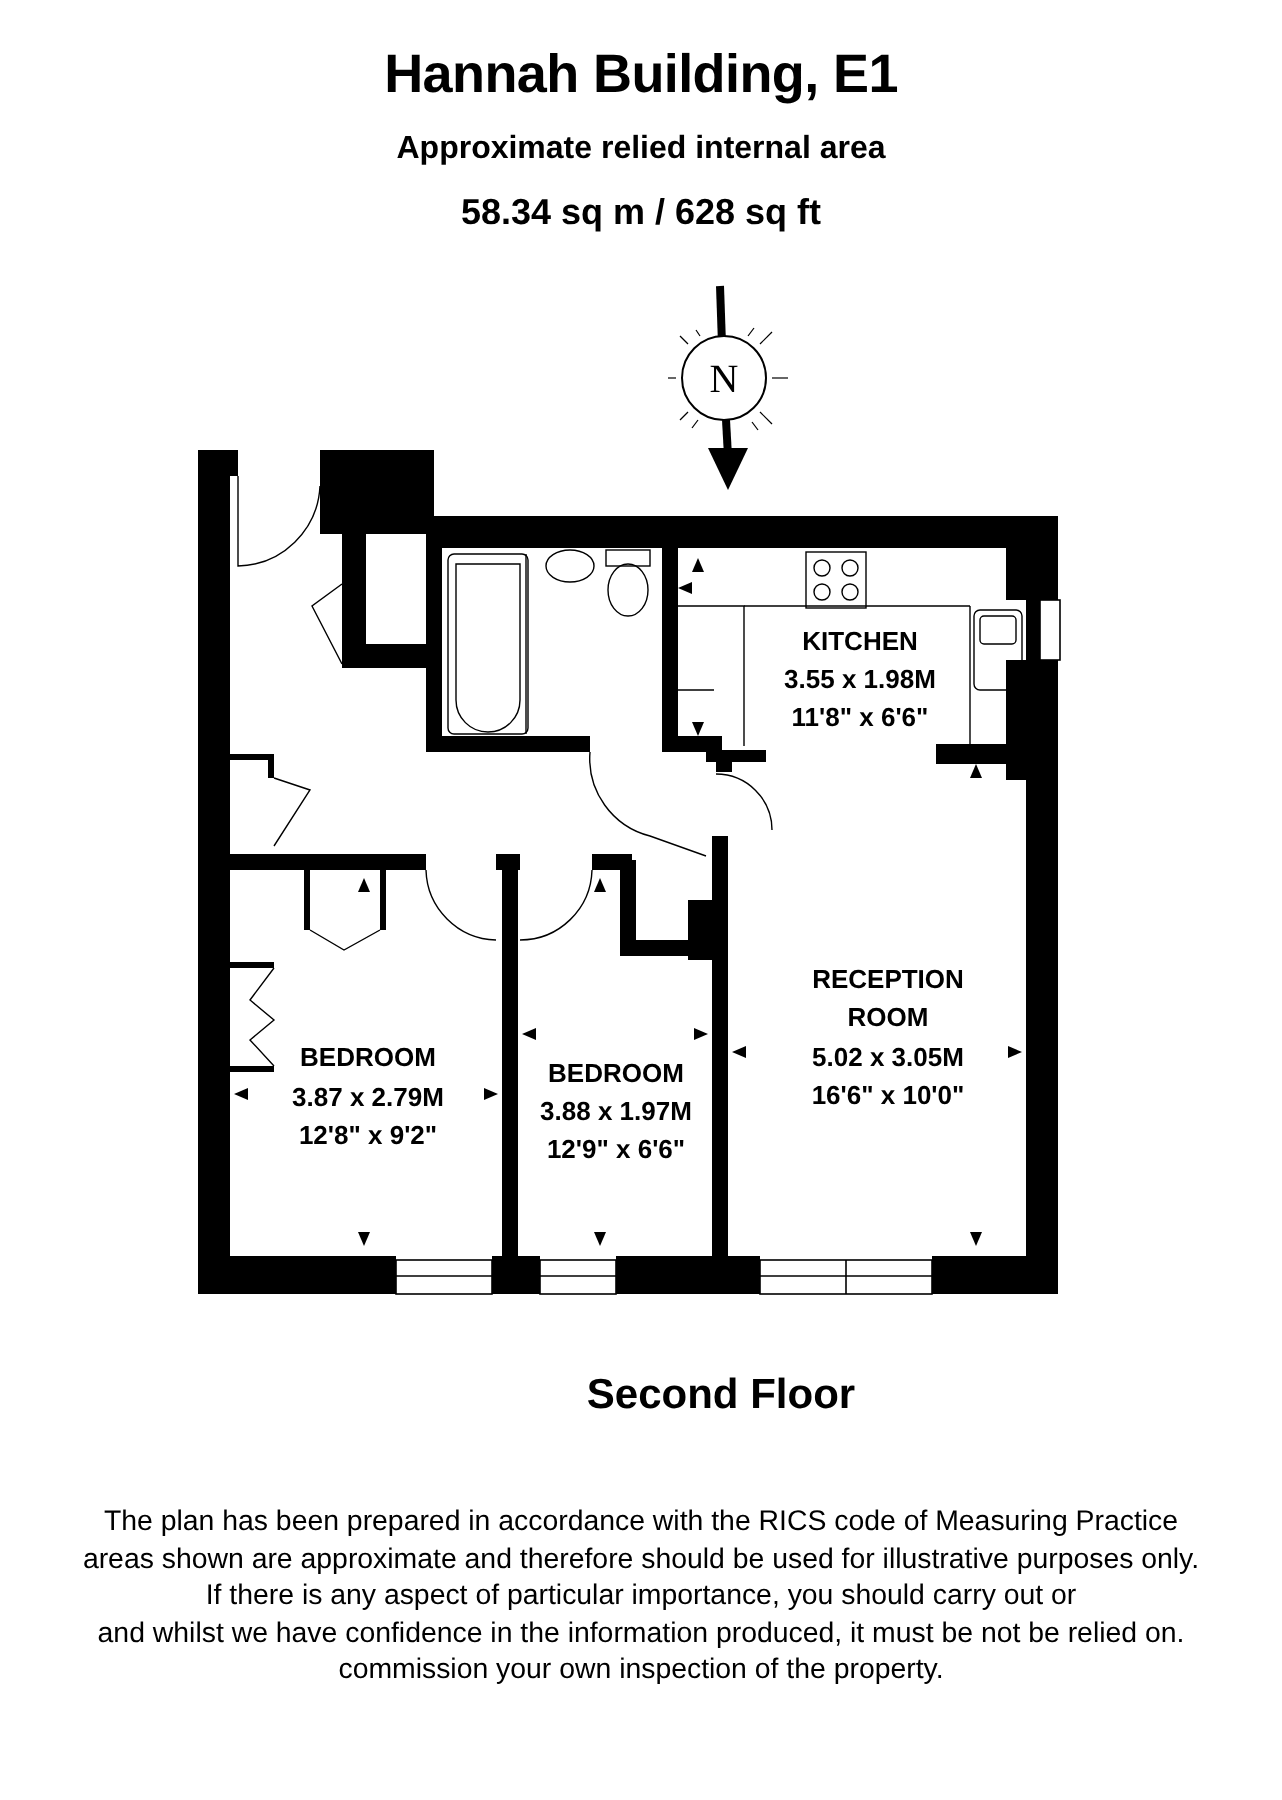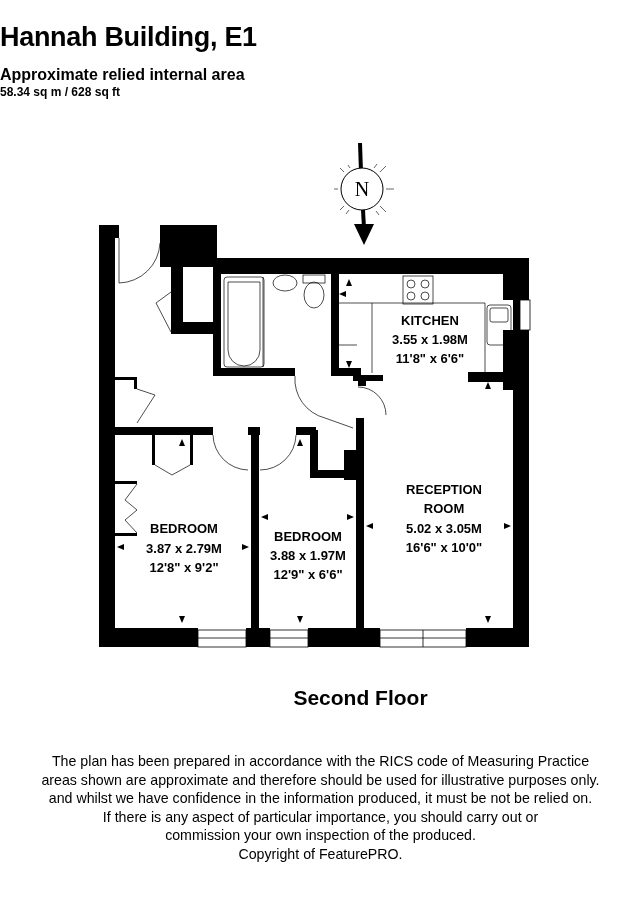--- a/index.html
+++ b/index.html
@@ -1,20 +1,20 @@
 <!DOCTYPE html>
 <html><head>
 <meta charset="utf-8">
 <style>
   html,body{margin:0;padding:0;background:#fff;}
   body{width:641px;height:900px;position:relative;overflow:hidden;font-family:"Liberation Sans",sans-serif;color:#000;}
-  .title{position:absolute;left:0;width:641px;font-weight:bold;}
+  .title{position:absolute;left:0;width:641px;text-align:center;font-weight:bold;}
   #t1{top:22px;font-size:27px;letter-spacing:-0.3px;}
   #t2{top:66px;font-size:16px;}
-  #t3{top:85px;font-size:12px;}
+  #t3{top:96px;font-size:18px;}
   #floor{position:absolute;left:0;top:686px;width:641px;text-align:center;font-size:21px;font-weight:bold;padding-left:40px;}
   #disclaimer{position:absolute;left:0;top:752px;width:641px;text-align:center;font-size:14.2px;line-height:18.5px;}
   #disclaimer div{white-space:nowrap;}
   svg{position:absolute;left:0;top:0;}
   .lbl{font-family:"Liberation Sans",sans-serif;font-weight:bold;font-size:13px;text-anchor:middle;fill:#000;}
 </style>
 </head>
 <body>
 
 <div id="t1" class="title">Hannah Building, E1</div>
@@ -172,17 +172,16 @@
     <text class="lbl" x="308" y="560">3.88 x 1.97M</text>
     <text class="lbl" x="308" y="579">12'9" x 6'6"</text>
   </g>
 </svg>
 
 <div id="floor">Second Floor</div>
 
 <div id="disclaimer">
   <div>The plan has been prepared in accordance with the RICS code of Measuring Practice</div>
   <div>areas shown are approximate and therefore should be used for illustrative purposes only.</div>
+  <div>If there is any aspect of particular importance, you should carry out or</div>
   <div>and whilst we have confidence in the information produced, it must be not be relied on.</div>
-  <div>If there is any aspect of particular importance, you should carry out or</div>
-  <div>commission your own inspection of the produced.</div>
-  <div>Copyright of FeaturePRO.</div>
+  <div>commission your own inspection of the property.</div>
 </div>
 
 </body></html>

